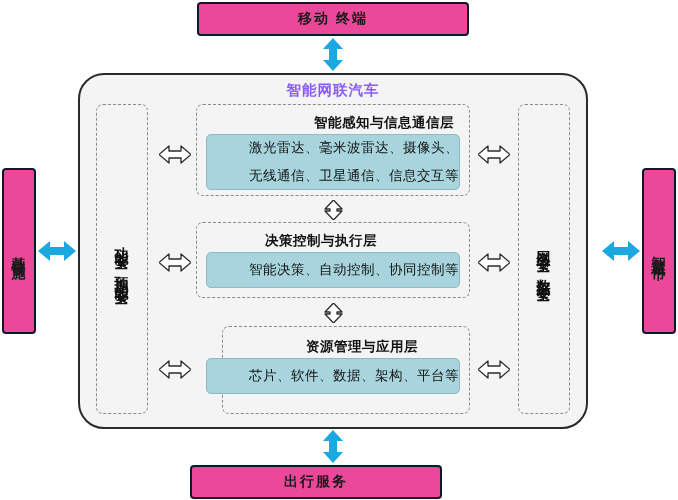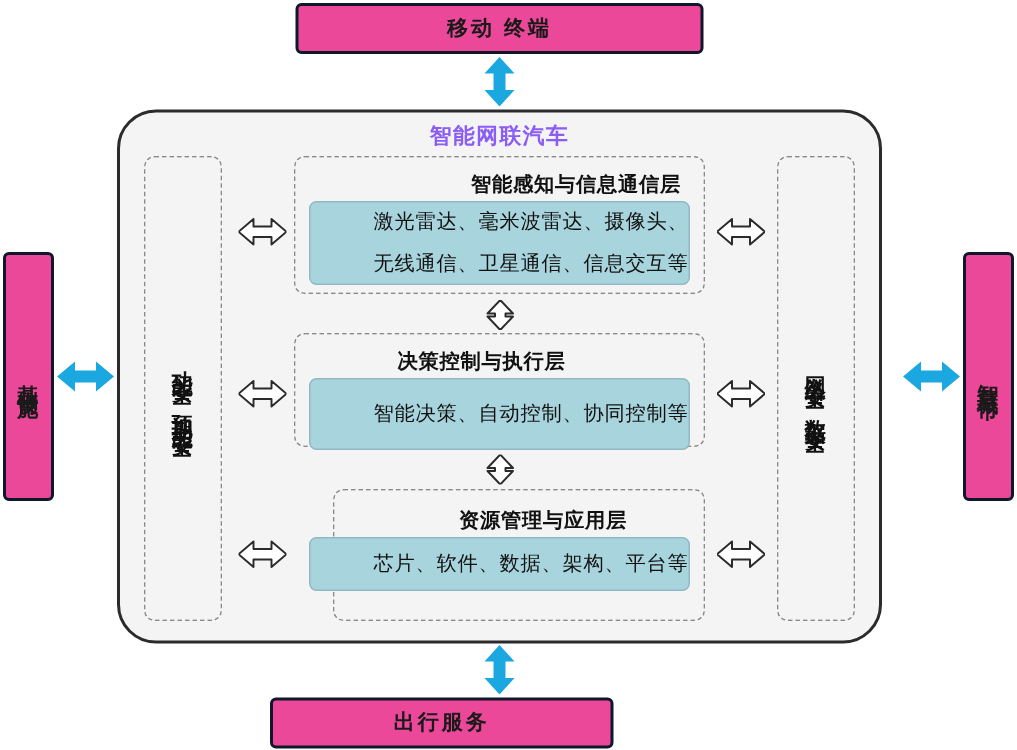--- a/index.html
+++ b/index.html
@@ -36,23 +36,23 @@
     letter-spacing: 2px;
   }
 
   #top-box {
     left: 197px;
     top: 2px;
     width: 272px;
     height: 34px;
   }
   #bottom-box {
-    left: 180px;
+    left: 190px;
     top: 465px;
-    width: 229px;
+    width: 252px;
     height: 34px;
   }
 
   
   .vert {
     writing-mode: vertical-rl;
     text-orientation: upright;
     letter-spacing: 3px;
   }
   #left-box {
@@ -152,21 +152,21 @@
     flex-direction: column;
     align-items: flex-end;
     justify-content: center;
     color: #111;
     font-size: 13.5px;
     line-height: 28px;
     letter-spacing: 0.5px;
     text-align: center;
   }
   #teal1 { left: 206px; top: 134px; width: 254px; height: 56px; }
-  #teal2 { left: 206px; top: 252px; width: 254px; height: 48px; }
+  #teal2 { left: 206px; top: 252px; width: 254px; height: 36px; }
   #teal3 { left: 206px; top: 358px; width: 254px; height: 36px; }
 
   
   .arrow { position: absolute; }
 
   .arrow svg { display: block; }
 
   
   .nowrap { white-space: nowrap; }
 </style>

